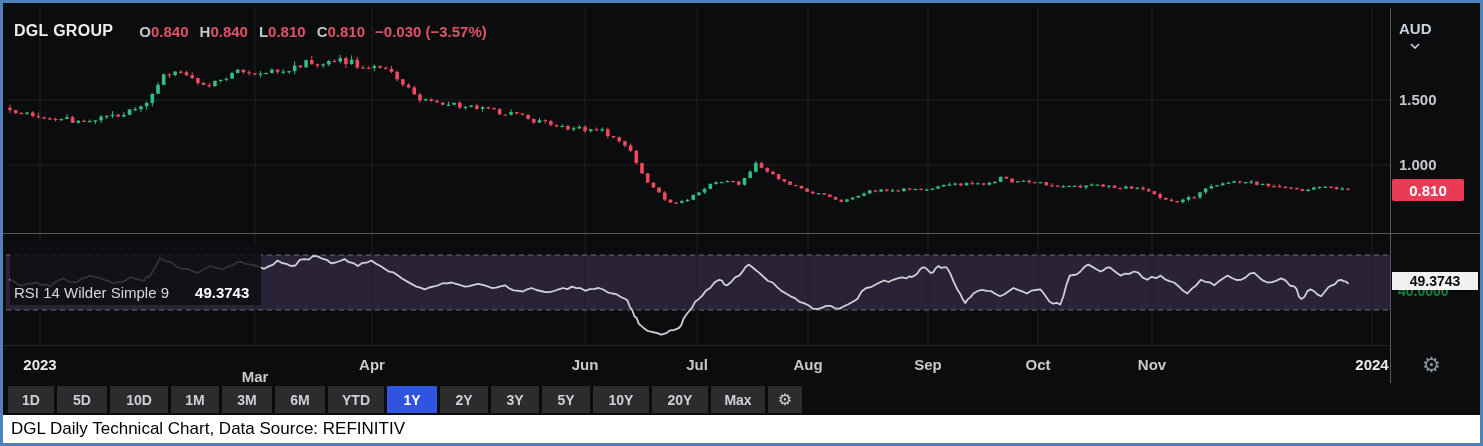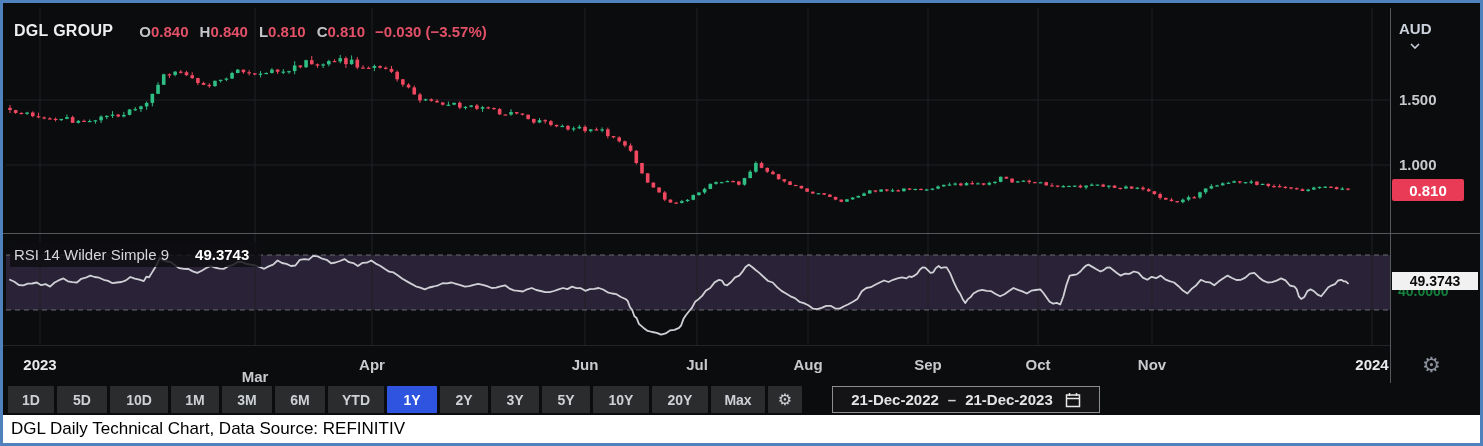--- a/index.html
+++ b/index.html
@@ -21,21 +21,21 @@
   .hdr .v{color:#e25168;font-weight:600;}
   .hdr .chg{color:#e25168;font-weight:600;}
   .aud{position:absolute;left:1399px;top:20px;display:flex;align-items:center;gap:6px;
        color:#ccd2dc;font-size:15px;font-weight:600;z-index:10;cursor:pointer;flex-direction:column;}
   .paxlab{position:absolute;left:1399px;color:#c7c9cd;font-size:15px;font-weight:600;z-index:7;}
   .pbadge{position:absolute;left:1392px;width:72px;height:22px;border-radius:2px;
           display:flex;align-items:center;justify-content:center;color:#fff;font-size:15px;
           font-weight:700;z-index:8;}
   .rsi-chip{position:absolute;left:10px;top:242px;display:flex;align-items:baseline;gap:26px;
             background:rgba(14,13,18,.82);padding:4px 12px 4px 4px;z-index:10;white-space:nowrap;}
-  .rsi-chip .t{color:#d6d7db;font-size:15px;}
+  .rsi-chip .t{color:#d6d7db;font-size:15px;margin-top:38px;}
   .rsi-chip .val{color:#ffffff;font-size:15px;font-weight:700;}
   .rsi-badge{position:absolute;left:1392px;top:272px;width:86px;height:18px;background:#f1f1f1;
              color:#0b0b0b;font-size:14px;font-weight:700;display:flex;align-items:center;
              justify-content:center;z-index:9;}
   .rsi-40{position:absolute;left:1398px;top:283px;color:#15803d;font-size:14px;font-weight:700;z-index:8;text-align:center;}
   .tlabel{position:absolute;top:356px;transform:translateX(-50%);font-size:15px;z-index:7;
           color:#c9cacd;font-weight:600;white-space:nowrap;}
   .tlabel.major{color:#e9eaec;font-weight:700;}
   .axgear{position:absolute;left:1422px;top:352px;font-size:21px;color:#8b919c;z-index:8;
           cursor:pointer;line-height:26px;}
@@ -637,30 +637,19 @@
       <button class="rbtn sel" style="width: 50px; background: rgb(47, 84, 224);">1Y</button>
       <button class="rbtn" style="width: 48px;">2Y</button>
       <button class="rbtn" style="width: 48px;">3Y</button>
       <button class="rbtn" style="width: 48px;">5Y</button>
       <button class="rbtn" style="width: 56px;">10Y</button>
       <button class="rbtn" style="width: 56px;">20Y</button>
       <button class="rbtn" style="width: 54px;">Max</button>
       <div class="gearbtn">⚙</div>
     </div>
 
-  <div class="datebox">
-    <span>21-Dec-2022</span>
-    <span style="color:#cfcfcf;">–</span>
-    <span>21-Dec-2023</span>
-    <svg width="16" height="16" viewBox="0 0 16 16" style="margin-left:3px;">
-      <rect x="1.5" y="3" width="13" height="11.5" fill="none" stroke="#e8e8e8" stroke-width="1.5"></rect>
-      <line x1="1.5" y1="6.5" x2="14.5" y2="6.5" stroke="#e8e8e8" stroke-width="1.5"></line>
-      <line x1="4.5" y1="1" x2="4.5" y2="4" stroke="#e8e8e8" stroke-width="1.5"></line>
-      <line x1="11.5" y1="1" x2="11.5" y2="4" stroke="#e8e8e8" stroke-width="1.5"></line>
-    </svg>
-  </div>
 
   <div class="caption">
     <span>DGL Daily Technical Chart, Data Source: REFINITIV</span>
   </div>
 
   <div class="frame"></div>
 </div>
 
 </body></html>

